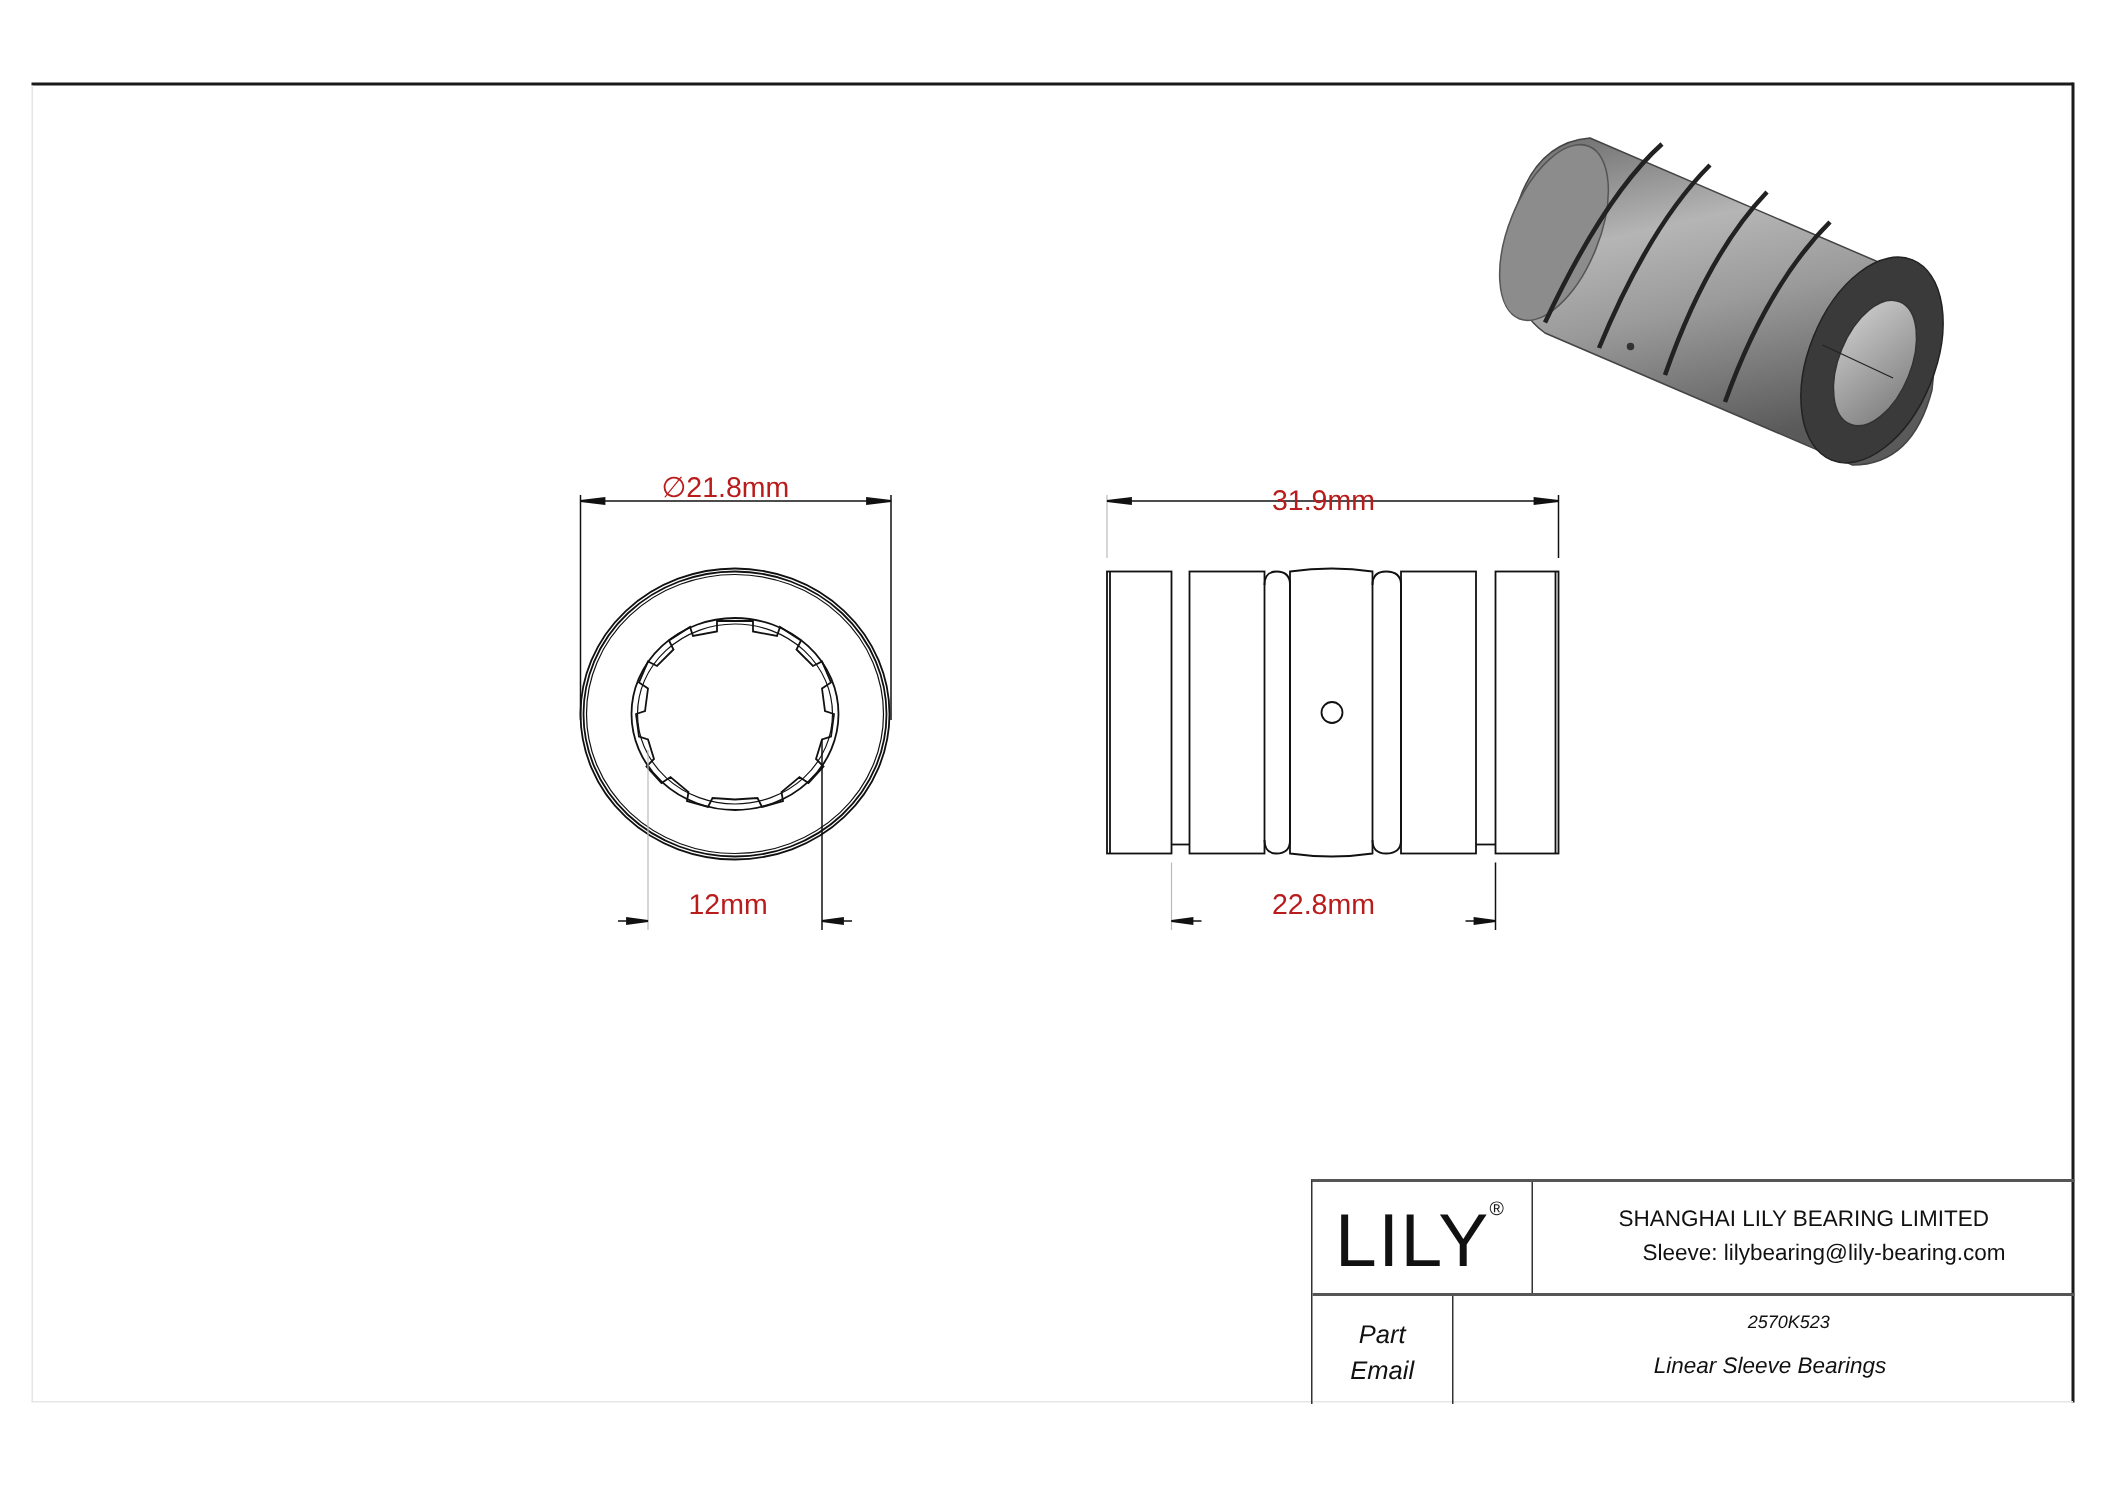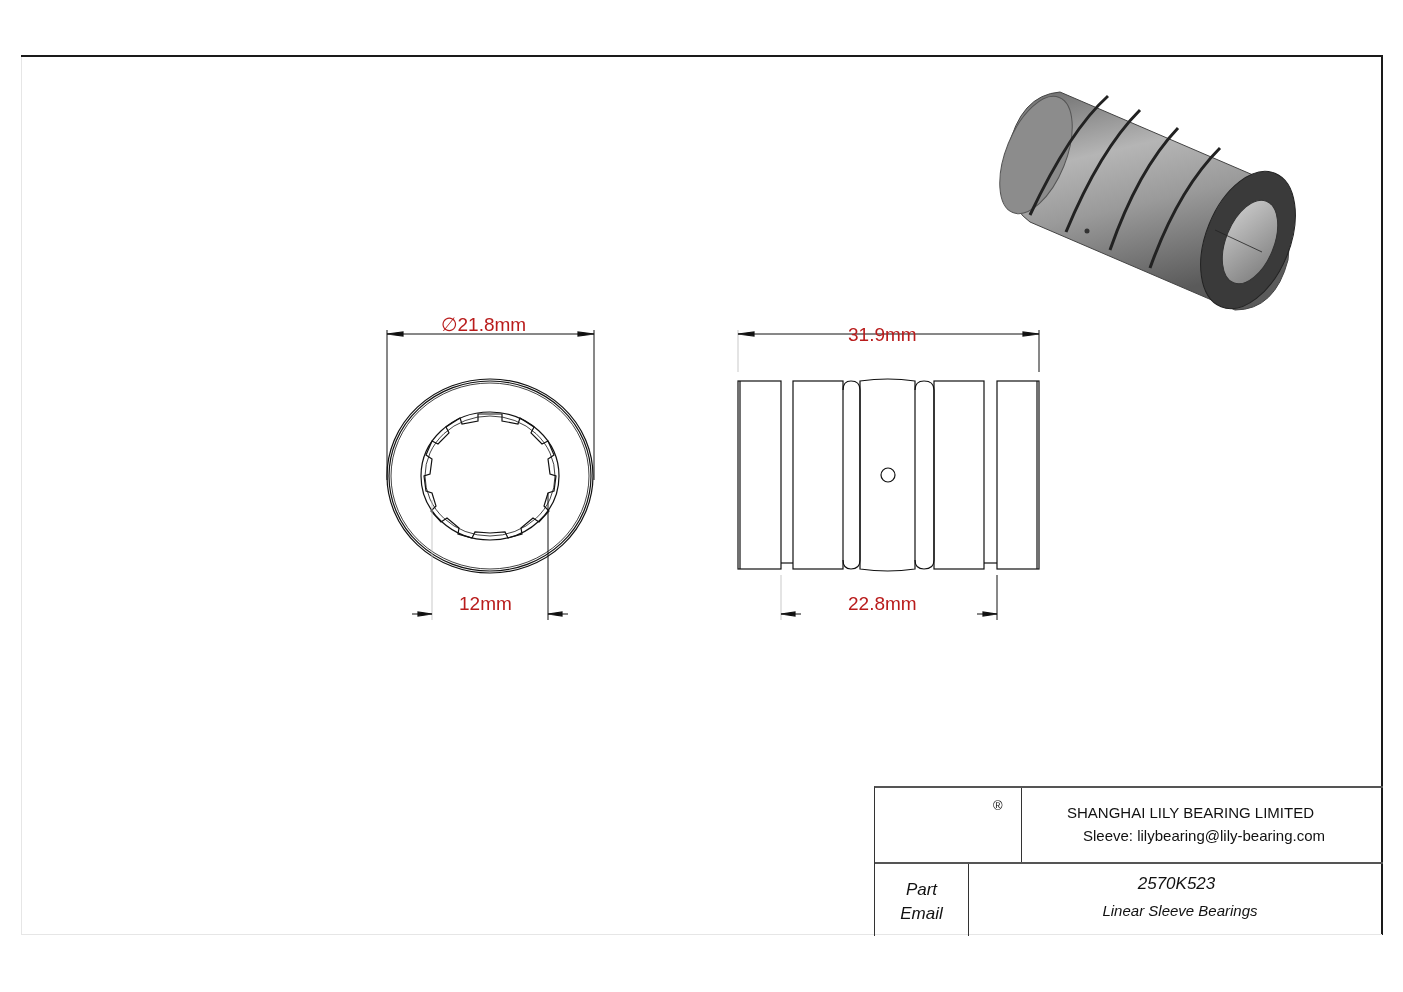--- a/index.html
+++ b/index.html
@@ -9,27 +9,27 @@
   .frame-left { position:absolute; left:21px; top:57px; width:1px; height:878px; background:#e6e6e6; }
   .frame-bottom { position:absolute; left:21px; top:934px; width:1361px; height:1px; background:#e6e6e6; }
   svg.drawing { position:absolute; left:0; top:0; }
   .dim-text { position:absolute; font-size:19px; color:#b91c1c; white-space:nowrap; }
   
   .tb { position:absolute; left:874px; top:786px; width:508px; height:148px; border-left:1px solid #333; border-top:2px solid #555; }
   .tb-row1 { position:absolute; left:0; top:0; width:508px; height:74px; border-bottom:2px solid #555; }
   .tb-logo { position:absolute; left:0; top:0; width:146px; height:74px; border-right:1px solid #333; }
   .tb-logo-text { position:absolute; left:15px; top:10px; font-size:50px; letter-spacing:1px; color:#111; }
   .tb-reg { position:absolute; left:118px; top:10px; font-size:13px; }
-  .tb-company { position:absolute; left:148px; top:0; width:316px; height:74px; }
+  .tb-company { position:absolute; left:160px; top:0; width:316px; height:74px; }
   .tb-company-name { position:absolute; left:44px; top:16px; font-size:15px; }
   .tb-email { position:absolute; left:60px; top:39px; font-size:15px; }
   .tb-row2 { position:absolute; left:0; top:76px; width:508px; height:72px;font-style:italic; }
   .tb-part-label { position:absolute; left:0; top:0; width:94px; height:72px; border-right:1px solid #333; text-align:center; font-size:17px; line-height:24px; padding-top:14px; box-sizing:border-box; }
   .tb-part-info { position:absolute; left:95px; top:0; width:413px; height:72px; text-align:center; }
-  .tb-part-number { position:absolute; left:0; width:413px; top:10px; font-size:17px; }
+  .tb-part-number { position:absolute; left:16px; width:413px; top:10px; font-size:12px; }
   .tb-part-desc { position:absolute; left:0; width:420px; top:38px; font-size:15px; }
 </style>
 </head>
 <body>
 
 <div class="frame-top"></div>
 <div class="frame-right"></div>
 <div class="frame-left"></div>
 <div class="frame-bottom"></div>
 
@@ -109,20 +109,21 @@
 </svg>
 
 <div class="dim-text" style="left:441px; top:313px;">∅21.8mm</div>
 <div class="dim-text" style="left:459px; top:593px;">12mm</div>
 <div class="dim-text" style="left:848px; top:324px;">31.9mm</div>
 <div class="dim-text" style="left:848px; top:593px;">22.8mm</div>
 
 <div class="tb">
   <div class="tb-row1">
     <div class="tb-logo">
+      <span class="tb-logo-text">LILY</span>
       <span class="tb-reg">®</span>
     </div>
     <div class="tb-company">
       <div class="tb-company-name">SHANGHAI LILY BEARING LIMITED</div>
       <div class="tb-email">Sleeve: lilybearing@lily-bearing.com</div>
     </div>
   </div>
   <div class="tb-row2">
     <div class="tb-part-label">
       <div>Part</div>

